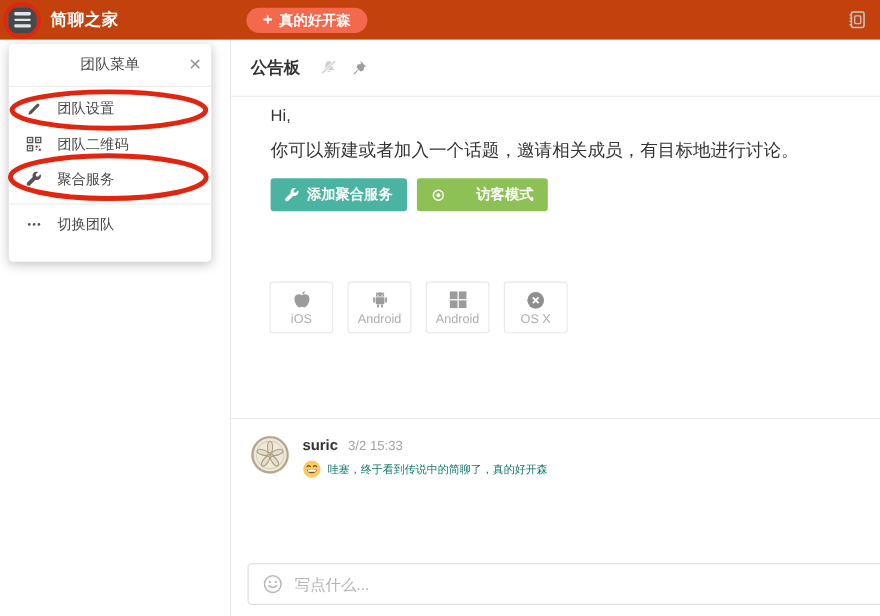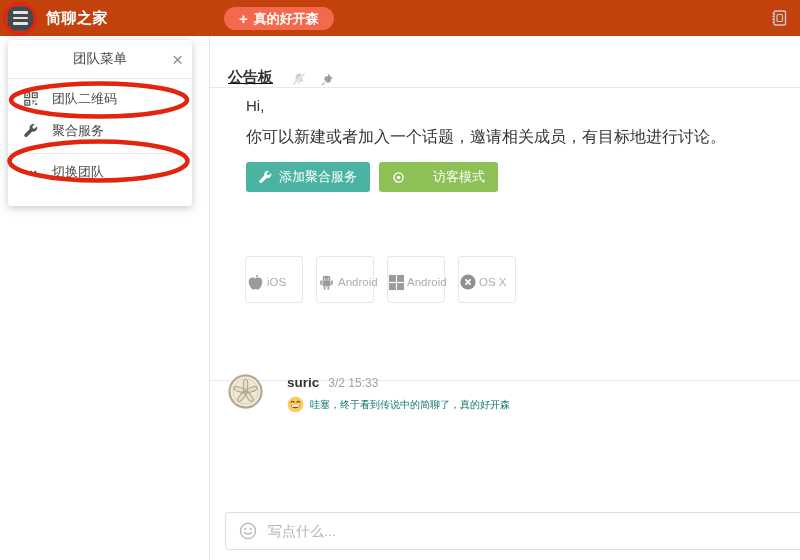--- a/index.html
+++ b/index.html
@@ -61,51 +61,51 @@
     font-size:13px; color:#4a4a4a; cursor:pointer;
   }
   .menu-item:last-child { height:36px; }
   .menu-item .mi-icon { width:16px; display:flex; justify-content:center; }
   .menu-divider { border:none; border-top:1px solid #ececec; margin-top:6px; }
 
   
   .main { position:absolute; top:36px; left:210px; right:0; bottom:0; background:#fff; }
   .board-header {
     position:absolute; top:0; left:0; right:0; height:52px;
-    border-bottom:1px solid #e9e9e9; display:flex; align-items:flex-end; padding-left:18px;text-decoration:underline;
+    border-bottom:1px solid #e9e9e9; display:flex; align-items:center; padding-left:18px;
   }
   .board-title { font-size:15px; font-weight:bold; color:#333; }
   .board-header-icons { display:flex; align-items:center; gap:12px; margin-left:18px; }
   .icon-btn { background:none; border:none; padding:0; cursor:pointer; display:flex; }
 
   .board-greeting { position:absolute; left:36px; top:61px; font-size:15px; color:#333; }
   .board-desc     { position:absolute; left:36px; top:91px; font-size:16px; color:#333; }
 
   .board-buttons { position:absolute; left:36px; top:126px; display:flex; gap:9px; }
   .pill-btn {
     height:30px; padding:0 13px; border:none; border-radius:3px; color:#fff;
-    font-size:13px; font-weight:normal; display:flex; align-items:center; gap:7px; cursor:pointer;
+    font-size:13px; font-weight:bold; display:flex; align-items:center; gap:7px; cursor:pointer;
     font-family:inherit;
   }
   .pill-btn.teal  { background:#4AB3A1; }
   .pill-btn.green { background:#8EC155;gap:28px; }
 
   .downloads-heading { position:absolute; left:36px; top:189px; font-size:13.5px; color:#666; }
   .app-cards { position:absolute; left:35px; top:220px; display:flex; gap:13px; }
   .app-card {
     width:58px; height:47px; border:1px solid #e7e7e7; border-radius:3px; background:#fff;
-    display:flex; flex-direction:row; align-items:center; padding-top:5px; gap:2px; cursor:pointer;
+    display:flex; flex-direction:column; align-items:center; padding-top:5px; gap:2px; cursor:pointer;
   }
   .app-card .ac-icon { height:21px; display:flex; align-items:center; justify-content:center; }
   .app-card .ac-label { font-size:11.5px; color:#aeaeae; }
 
   .board-divider { position:absolute; left:0; right:0; top:344px; border:none; border-top:1px solid #e9e9e9; }
 
   
-  .message { position:absolute; left:18px; top:338px; display:flex; gap:24px; }
+  .message { position:absolute; left:18px; top:360px; display:flex; gap:12px; }
   .avatar { width:35px; height:35px; border-radius:50%; overflow:hidden; flex:none; cursor:pointer; }
   .msg-body { padding-top:1px; }
   .msg-head { display:flex; align-items:baseline; }
   .msg-author { font-size:13.5px; font-weight:bold; color:#333; }
   .msg-time { font-size:12px; color:#a3a3a3; margin-left:9px; }
   .msg-line { display:flex; align-items:center; gap:6px; margin-top:6px; }
   .msg-text { font-size:10px; color:#0f766e; }
 
   .system-message { position:absolute; left:53px; top:478px; font-size:12.5px; color:#9a9a9a; }
 
@@ -157,20 +157,28 @@
 
 <div class="team-menu">
   <div class="team-menu-header">
     <span class="team-menu-title">团队菜单</span>
     <button class="team-menu-close">
       <span>×</span>
     </button>
   </div>
   <div class="team-menu-items">
 
+    <div class="menu-item">
+      <span class="mi-icon">
+        <svg viewBox="0 0 16 16" width="14" height="14">
+          <path d="M2 14l.8-3.1L10.9 2.8a1.3 1.3 0 0 1 1.85 0l.45.45a1.3 1.3 0 0 1 0 1.85L5.1 13.2 2 14z" fill="#555"></path>
+        </svg>
+      </span>
+      <span>团队设置</span>
+    </div>
 
     <div class="menu-item">
       <span class="mi-icon">
         <svg viewBox="0 0 16 16" width="14" height="14">
           <g fill="none" stroke="#555" stroke-width="1.5">
             <rect x="1" y="1" width="5.4" height="5.4"></rect>
             <rect x="9.6" y="1" width="5.4" height="5.4"></rect>
             <rect x="1" y="9.6" width="5.4" height="5.4"></rect>
           </g>
           <g fill="#555">

